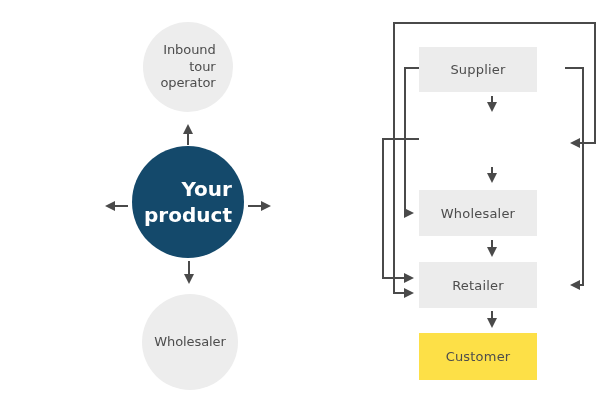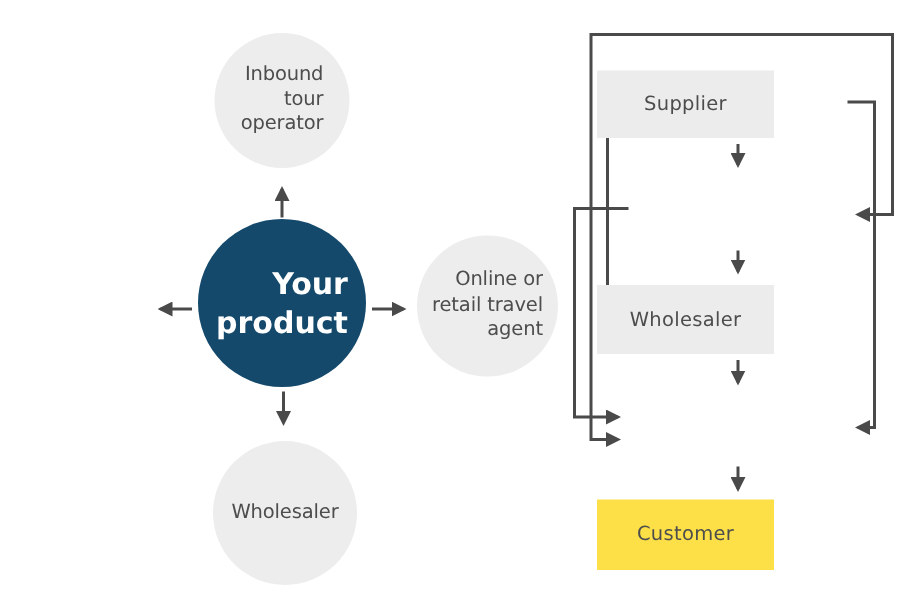--- a/index.html
+++ b/index.html
@@ -16,21 +16,21 @@
     white-space:pre-line;font-size:13px;line-height:1.28;color:#4d4d4d;letter-spacing:-0.1px;
   }
   .circle.hub{background:#14496b;}
   .circle.hub .lbl{color:#ffffff;font-size:20px;font-weight:bold;line-height:1.3;letter-spacing:0;}
   .c-top{left:143px;top:22px;width:90px;height:90px;}
   .c-left{left:6px;top:155px;width:92px;height:92px;}
   .c-right{left:278px;top:157px;width:94px;height:94px;}
   .c-bottom{left:142px;top:294px;width:96px;height:96px;}
   .c-hub{left:132px;top:146px;width:112px;height:112px;}
   .fbox{
-    position:absolute;left:398px;width:118px;background:#ececec;
+    position:absolute;left:419px;width:118px;background:#ececec;
     display:flex;align-items:center;justify-content:center;
     font-size:13px;color:#4d4d4d;letter-spacing:0.2px;
   }
   .b-supplier{top:47px;height:45px;}
   .b-ito{top:118px;height:45px;}
   .b-wholesaler{top:190px;height:46px;}
   .b-retailer{top:262px;height:46px;}
   .b-customer{top:333px;height:47px;background:#fde047;}
   svg .ln{stroke:#4a4a4a;stroke-width:2;fill:none;}
 </style>
@@ -60,36 +60,34 @@
     <path class="ln" d="M419,139 L383,139 L383,278 L412,278" marker-end="url(#ah)"></path>
     <path class="ln" d="M565,68 L583,68 L583,285 L572,285" marker-end="url(#ah)"></path>
     <path class="ln" d="M412,293 L394,293 L394,23 L595,23 L595,143 L572,143" marker-start="url(#ah)" marker-end="url(#ah)"></path>
   </svg>
 
   <div class="circle c-top">
     <span class="lbl">Inbound
 tour
 operator</span>
   </div>
-  <div class="circle c-right">
-    <span class="lbl">Online or
-retail travel
-agent</span>
-  </div>
   <div class="circle c-bottom">
     <span class="lbl">Wholesaler</span>
   </div>
   <div class="circle hub c-hub">
     <span class="lbl">Your
 product</span>
   </div>
 
   <div class="fbox b-supplier">
     <span>Supplier</span>
   </div>
   <div class="fbox b-wholesaler">
     <span>Wholesaler</span>
   </div>
+  <div class="fbox b-retailer">
+    <span>Retailer</span>
+  </div>
   <div class="fbox b-customer">
     <span>Customer</span>
   </div>
 
 </div>
 
 </body></html>

